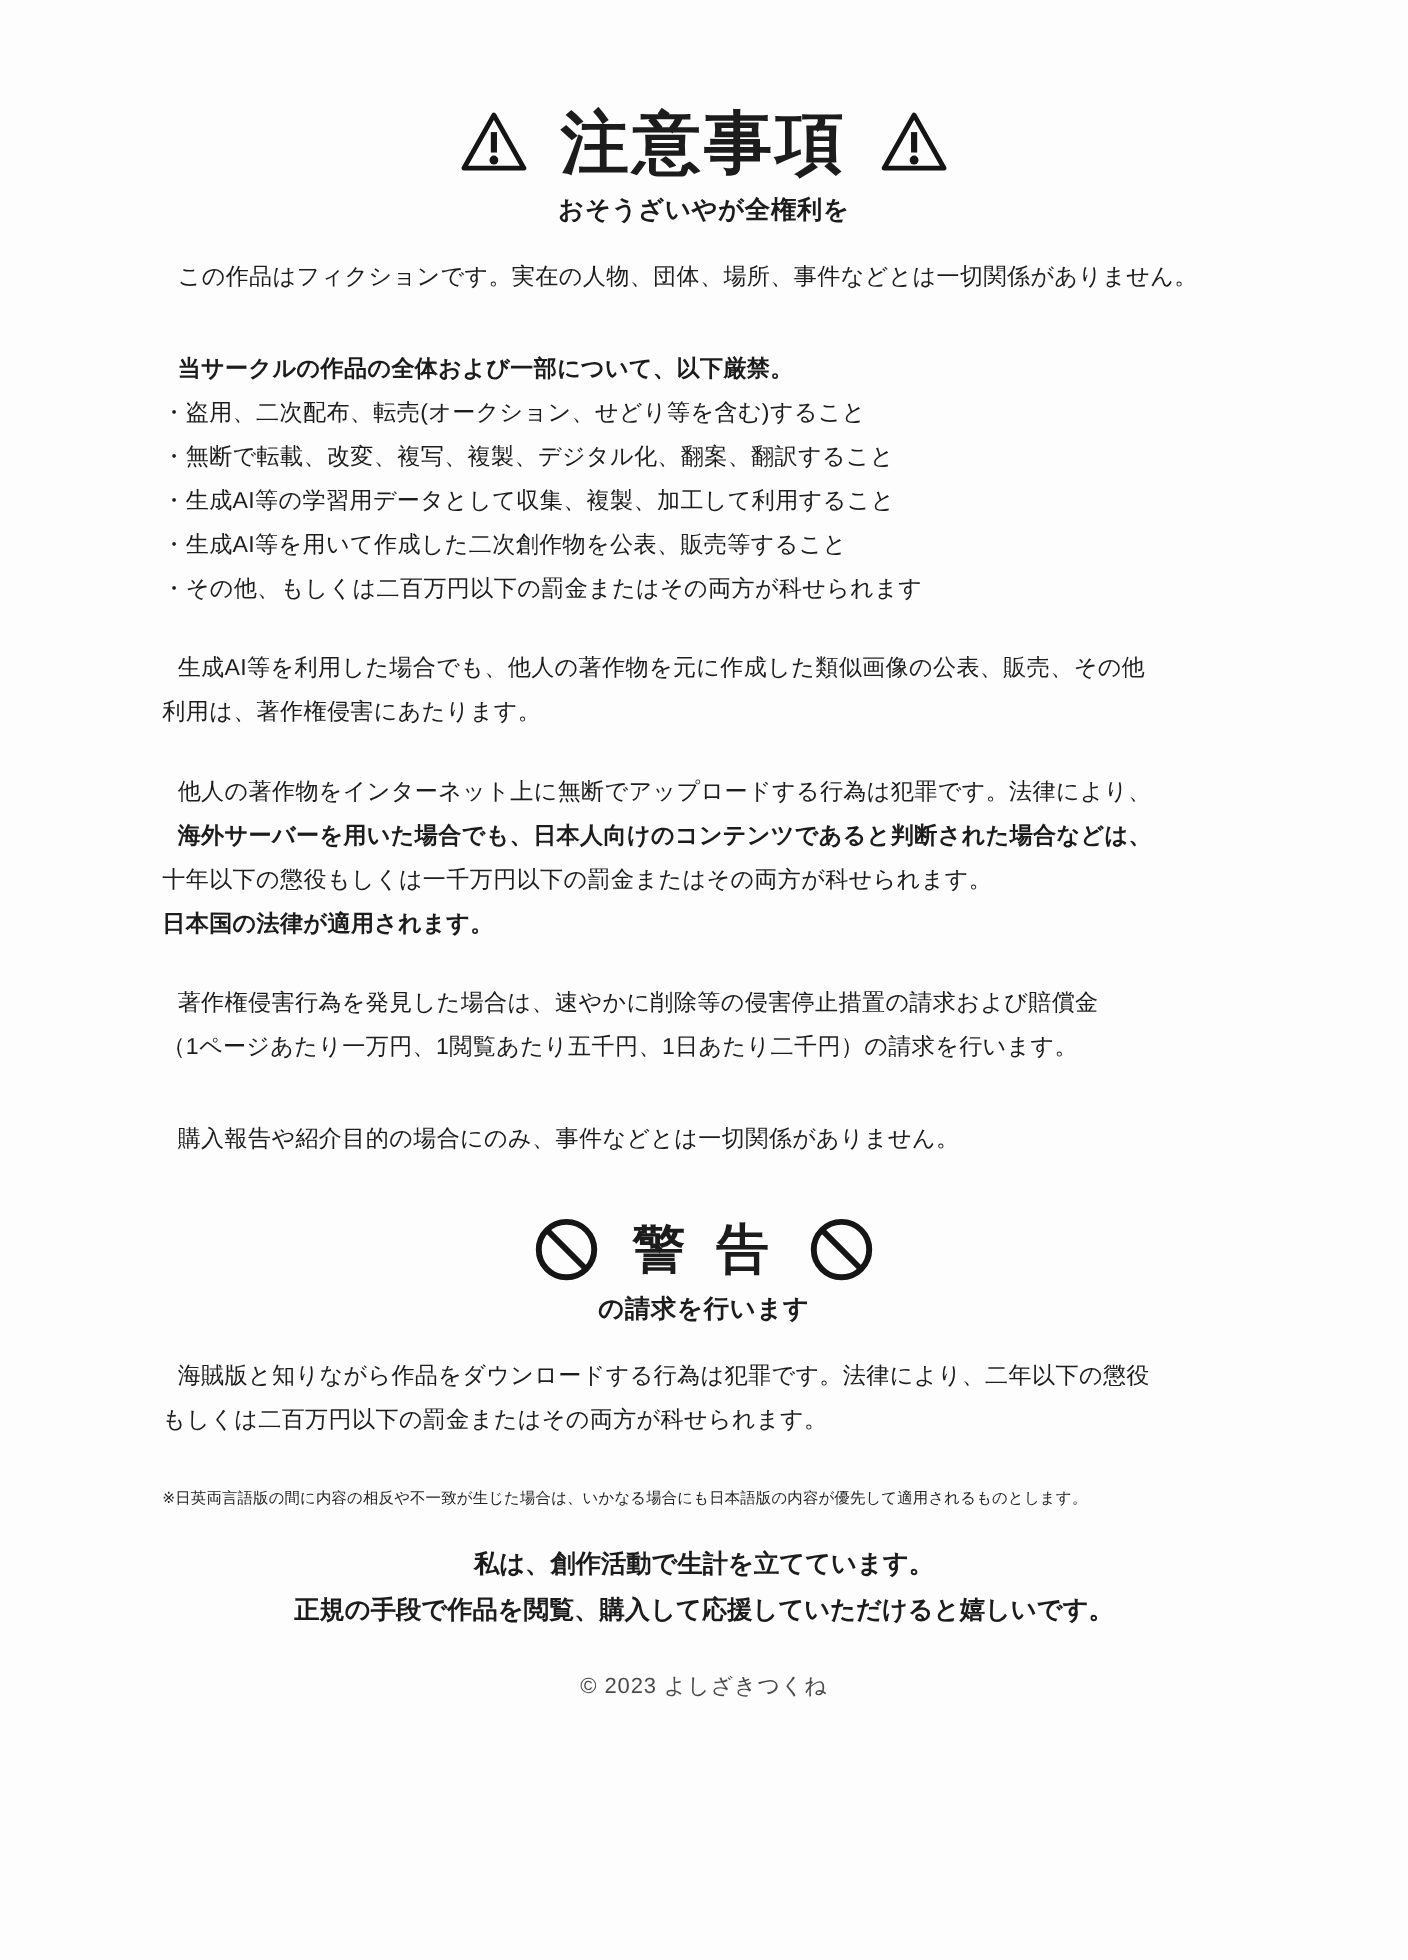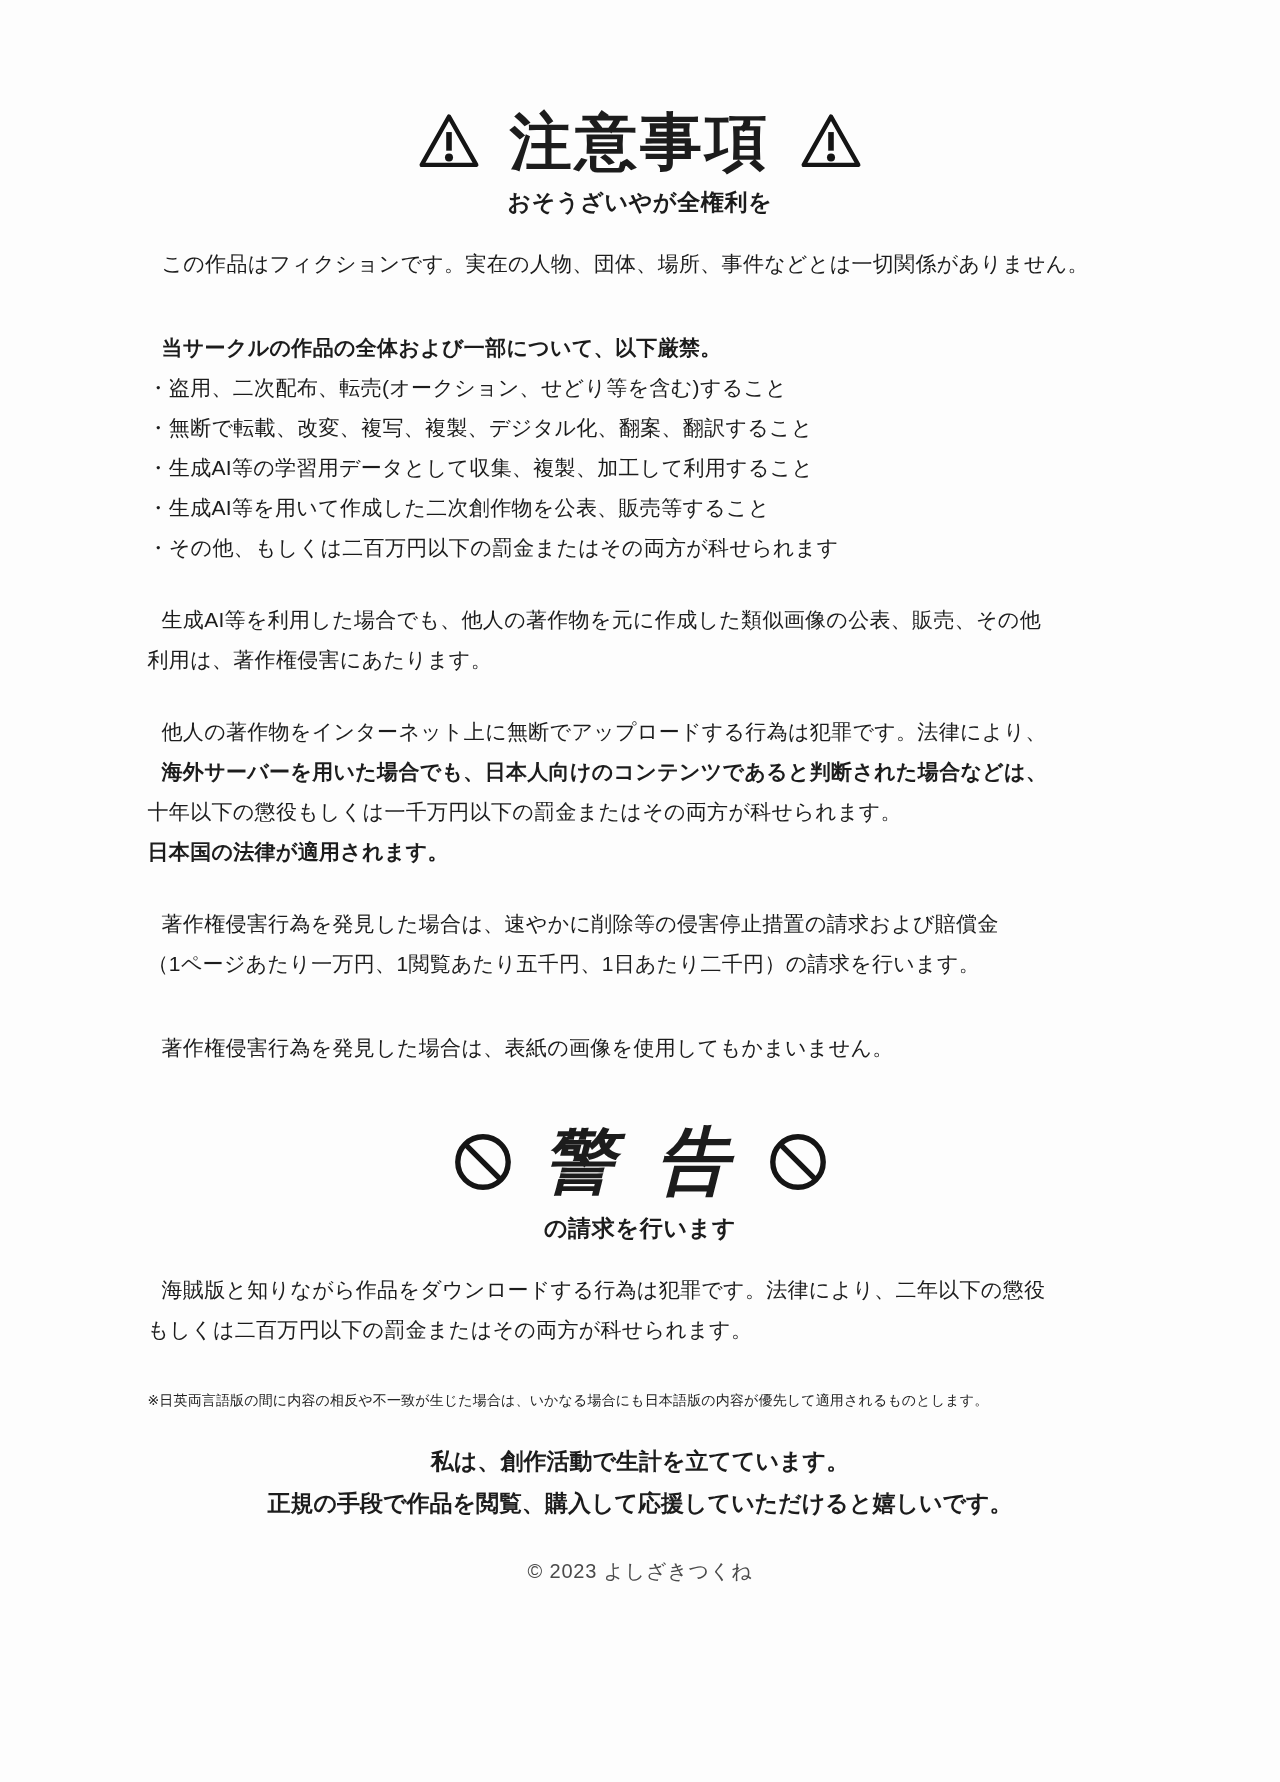--- a/index.html
+++ b/index.html
@@ -4,21 +4,21 @@
 <style>
   html,body{margin:0;padding:0;}
   body{
     width:1280px;min-height:1782px;
     background:#fdfdfd;
     color:#1c1c1c;
     font-family:"Liberation Sans","DejaVu Sans",sans-serif;
   }
   .page{
     width:985px;
-    margin:16px auto;
+    margin:4px auto;
     padding-top:89px;
     box-sizing:border-box;
   }
   
   .title-row{
     display:flex;align-items:center;justify-content:center;gap:30px;
   }
   .title-row h1{
     margin:0;
     font-family:"DejaVu Serif","Liberation Serif",serif;
@@ -40,21 +40,21 @@
   
   .para{font-size:21px;line-height:40px;letter-spacing:0.015em;}
   .para .ln{white-space:nowrap;}
   .ind{text-indent:14px;}
   .b{font-weight:700;}
   .mt-sm{margin-top:26px;}
   .mt-md{margin-top:32px;}
   .mt-lg{margin-top:44px;}
   
   .warning-block{margin-top:50px;}
-  .warning-block .title-row h1{font-size:72px;letter-spacing:0.12em;font-style:italic;}
+  .warning-block .title-row h1{font-size:48px;letter-spacing:0.12em;}
   
   .fine-print{
     margin-top:42px;
     font-size:14px;
     letter-spacing:0.01em;
     color:#222;
   }
   .closing{
     margin-top:30px;
     text-align:center;
@@ -120,21 +120,21 @@
     <div class="ln">十年以下の懲役もしくは一千万円以下の罰金またはその両方が科せられます。</div>
     <div class="ln b">日本国の法律が適用されます。</div>
   </div>
 
   <div class="para mt-md">
     <div class="ln ind">著作権侵害行為を発見した場合は、速やかに削除等の侵害停止措置の請求および賠償金</div>
     <div class="ln">（1ページあたり一万円、1閲覧あたり五千円、1日あたり二千円）の請求を行います。</div>
   </div>
 
   <div class="para mt-lg">
-    <div class="ln ind">著作権侵害行為を発見した場合は、表紙の画像を使用してもかまいません。</div>
+    <div class="ln ind">購入報告や紹介目的の場合にのみ、事件などとは一切関係がありません。</div>
   </div>
 
   <div class="warning-block">
     <div class="title-row">
       <span class="proh-ico">
         <svg viewBox="0 0 100 100">
             <circle cx="50" cy="50" r="42" fill="none" stroke="#151515" stroke-width="9"></circle>
             <line x1="21" y1="21" x2="79" y2="79" stroke="#151515" stroke-width="9"></line>
           </svg>
       </span>

